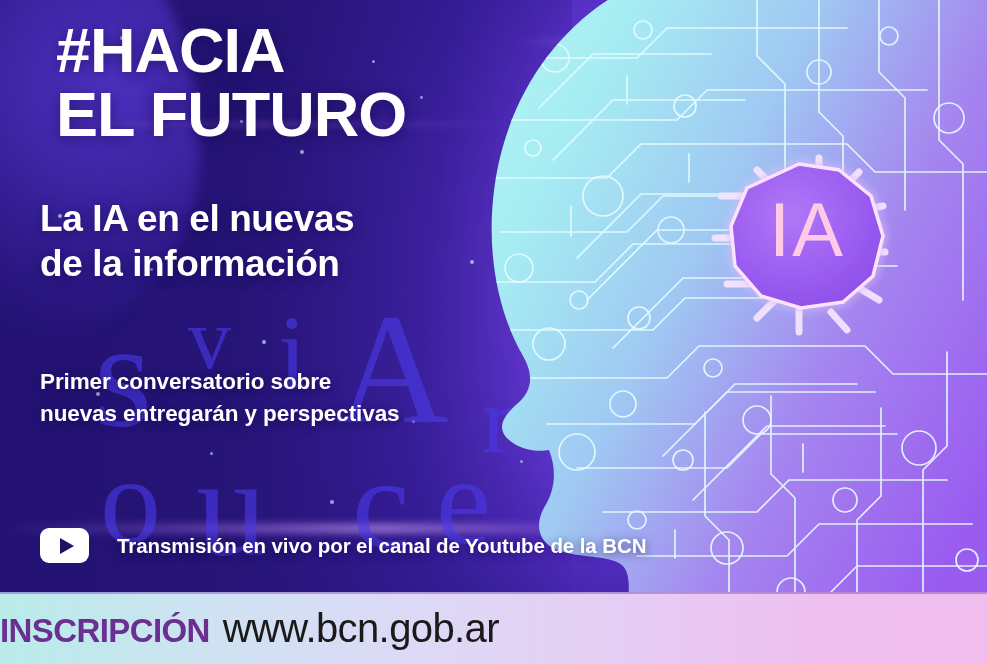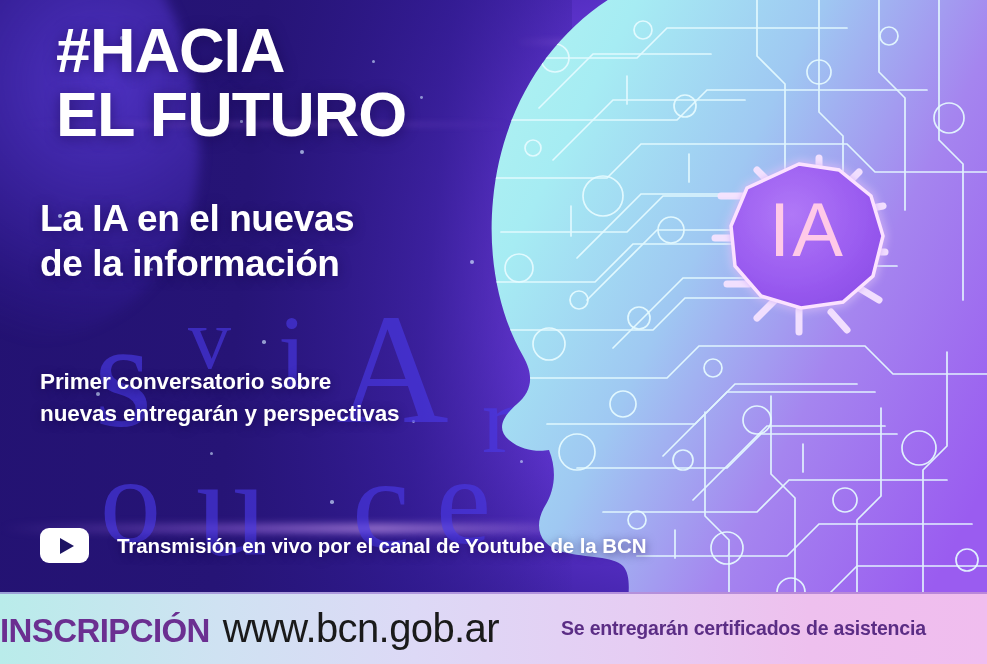--- a/index.html
+++ b/index.html
@@ -349,16 +349,15 @@
       <span class="live-text">Transmisión en vivo por el canal de Youtube de la BCN</span>
     </div>
   </div>
 
   <div class="bar">
     <div class="bar-rule"></div>
     <div class="bar-left">
       <span class="ins">INSCRIPCIÓN</span>
       <span class="url">www.bcn.gob.ar</span>
     </div>
-    <span class="cert">Se entregarán certificados de asistencia</span>
   </div>
 
 </div>
 
 </body></html>

